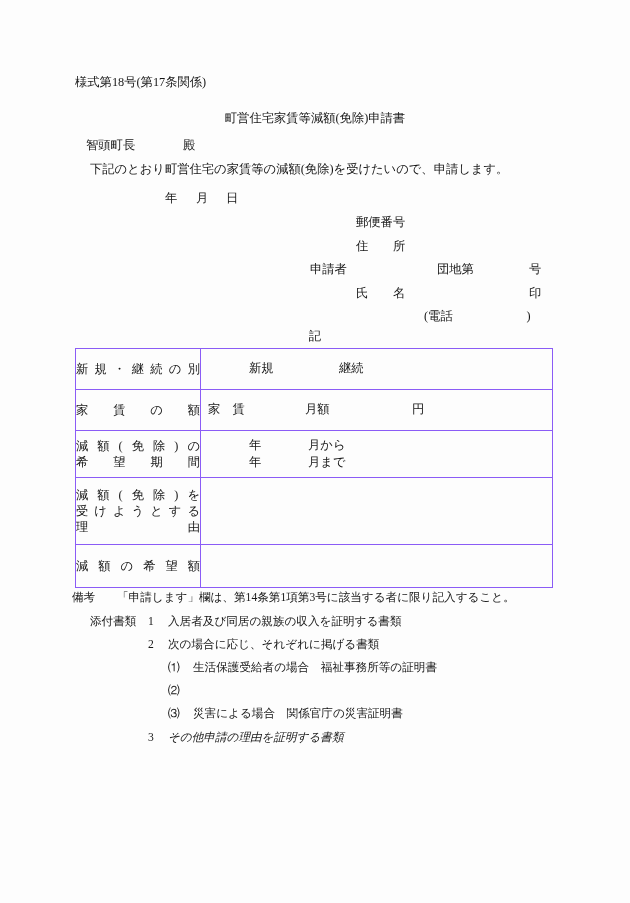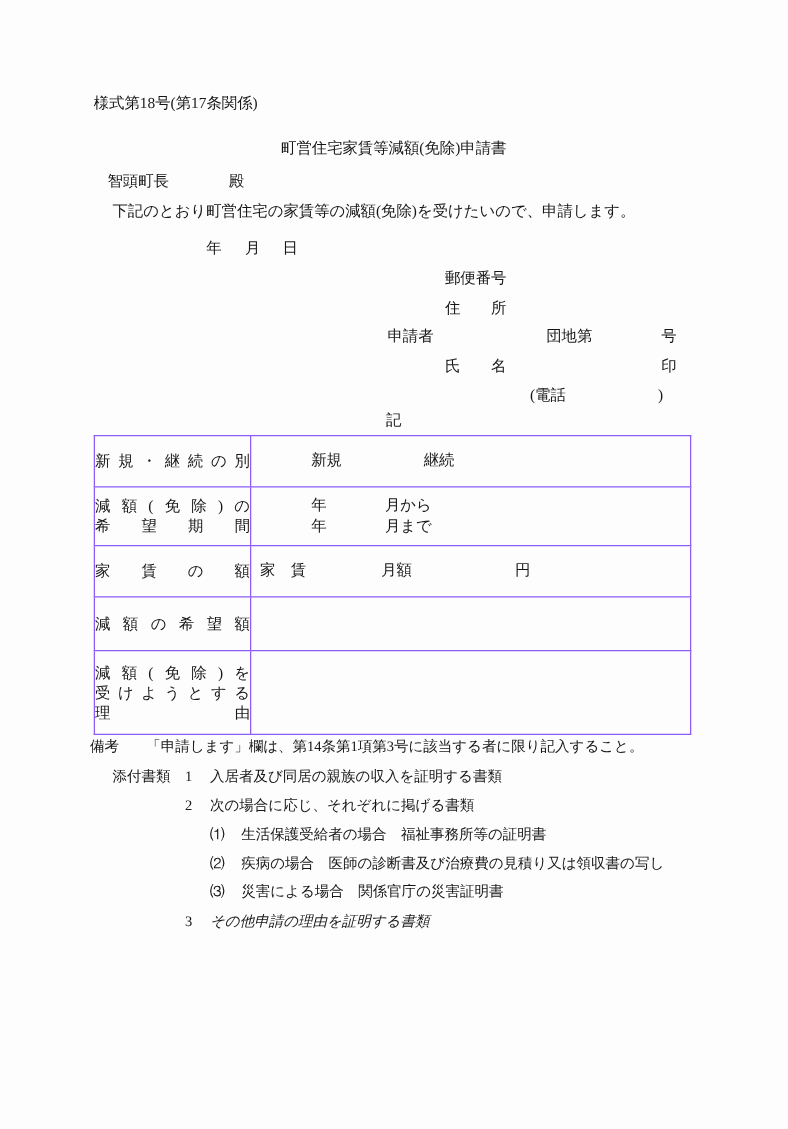--- a/index.html
+++ b/index.html
@@ -154,77 +154,76 @@
         <td class="lbl-cell r-newcont">
           <span class="ln">新規・継続の別</span>
         </td>
         <td class="val-cell r-newcont">
           <span class="v v-shinki">新規</span>
           <span class="v v-keizoku">継続</span>
         </td>
       </tr>
 
       <tr>
+        <td class="lbl-cell r-rent">
+          <span class="ln">家賃の額</span>
+        </td>
+        <td class="val-cell r-rent">
+          <span class="v v-yachin">家　賃</span>
+          <span class="v v-getsu">月額</span>
+          <span class="v v-en">円</span>
+        </td>
+      </tr>
+
+      <tr>
         <td class="lbl-cell r-period">
           <span class="ln">減額(免除)の</span>
           <span class="ln">希望期間</span>
         </td>
         <td class="val-cell r-period">
           <span class="v v-from">年</span>
           <span class="v v-fromm">月から</span>
           <span class="v v-to">年</span>
           <span class="v v-tom">月まで</span>
         </td>
       </tr>
 
       <tr>
-        <td class="lbl-cell r-rent">
-          <span class="ln">家賃の額</span>
-        </td>
-        <td class="val-cell r-rent">
-          <span class="v v-yachin">家　賃</span>
-          <span class="v v-getsu">月額</span>
-          <span class="v v-en">円</span>
-        </td>
-      </tr>
-
-      <tr>
-        <td class="lbl-cell r-amount">
-          <span class="ln">減額の希望額</span>
-        </td>
-        <td class="val-cell r-amount"></td>
-      </tr>
-
-      <tr>
         <td class="lbl-cell r-reason">
           <span class="ln">減額(免除)を</span>
           <span class="ln">受けようとする</span>
           <span class="ln">理由</span>
         </td>
         <td class="val-cell r-reason"></td>
       </tr>
+
+      <tr>
+        <td class="lbl-cell r-amount">
+          <span class="ln">減額の希望額</span>
+        </td>
+        <td class="val-cell r-amount"></td>
+      </tr>
     </tbody>
   </table>
 
   <div class="t fs11" id="note-label">備考</div>
   <div class="t fs11" id="note-text">「申請します」欄は、第14条第1項第3号に該当する者に限り記入すること。</div>
 
   <div class="t fs11" id="attach-label">添付書類</div>
 
   <div class="t fs11" id="att1-num">1</div>
   <div class="t fs11" id="att1-text">入居者及び同居の親族の収入を証明する書類</div>
 
   <div class="t fs11" id="att2-num">2</div>
   <div class="t fs11" id="att2-text">次の場合に応じ、それぞれに掲げる書類</div>
 
   <div class="t fs11" id="sub1-num">⑴</div>
   <div class="t fs11" id="sub1-text">生活保護受給者の場合　福祉事務所等の証明書</div>
 
   <div class="t fs11" id="sub2-num">⑵</div>
-  <div class="t fs11" id="sub2-text">疾病の場合　医師の診断書及び治療費の見積り又は領収書の写し</div>
 
   <div class="t fs11" id="sub3-num">⑶</div>
   <div class="t fs11" id="sub3-text">災害による場合　関係官庁の災害証明書</div>
 
   <div class="t fs11" id="att3-num">3</div>
   <div class="t fs11" id="att3-text">その他申請の理由を証明する書類</div>
 
 </div>
 
 </body></html>

